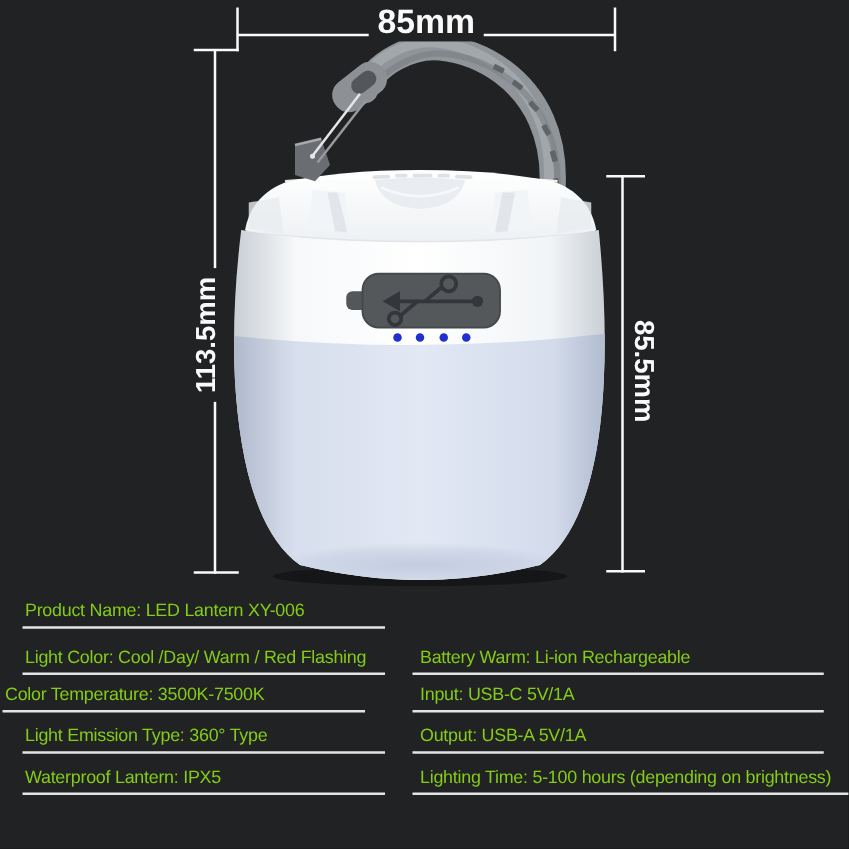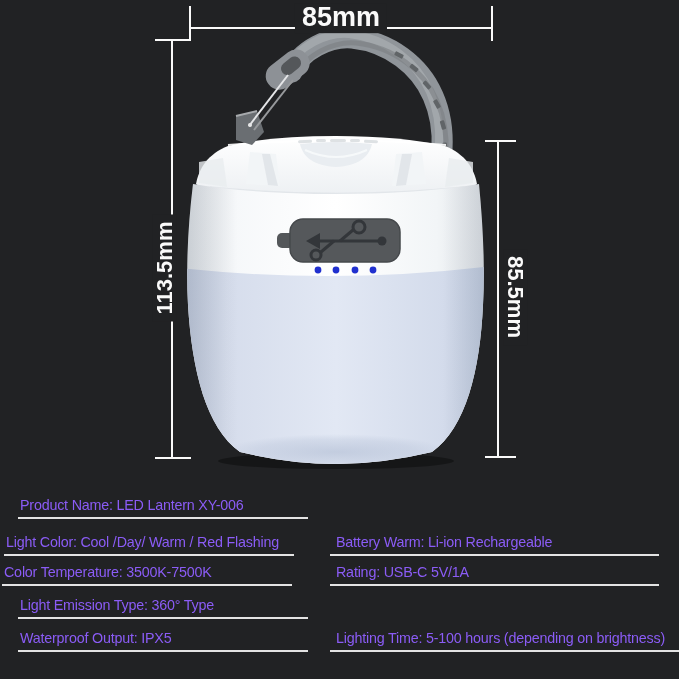--- a/index.html
+++ b/index.html
@@ -18,24 +18,23 @@
     transform:translate(-50%,-50%);
   }
   .dim-label.top{font-size:27px;}
   .dim-label.side{font-size:22px;}
   .dim-label.rot-ccw{transform:translate(-50%,-50%) rotate(-90deg);}
   .dim-label.rot-cw{transform:translate(-50%,-50%) rotate(90deg);}
   
   .spec-row{
     position:absolute;height:30px;
     border-bottom:2px solid #e3e3e3;
-    color:#8b5cf6;font-size:14.3px;letter-spacing:-0.2px;
+    color:#84cc16;font-size:14.3px;letter-spacing:-0.2px;
     display:flex;align-items:flex-end;padding:0 0 4px 2px;
     white-space:nowrap;
-    margin-top:16px;
   }
   .spec-row.rcol{padding-left:6px;}
 </style>
 </head>
 <body>
 
 <div class="stage">
 
   <svg width="679" height="679" viewBox="0 0 679 679">
     <defs>
@@ -173,22 +172,23 @@
   <div class="dim" style="left:155px;top:39px;width:36px;height:2px;"></div>
   <div class="dim" style="left:155px;top:457px;width:36px;height:2px;"></div>
   <div class="dim-label side rot-ccw" style="left:165px;top:268px;">113.5mm</div>
 
   <div class="dim" style="left:497px;top:141px;width:2px;height:317px;"></div>
   <div class="dim" style="left:485px;top:140px;width:31px;height:2px;"></div>
   <div class="dim" style="left:485px;top:456px;width:31px;height:2px;"></div>
   <div class="dim-label side rot-cw" style="left:515px;top:297px;">85.5mm</div>
 
   <div class="spec-row" style="left:18px;top:473px;width:290px;">Product Name: LED Lantern XY-006</div>
-  <div class="spec-row" style="left:4px;top:510px;width:290px;">Light Color: Cool /Day/ Warm / Red Flashing</div>
+  <div class="spec-row" style="left:18px;top:510px;width:290px;">Light Color: Cool /Day/ Warm / Red Flashing</div>
   <div class="spec-row" style="left:2px;top:540px;width:290px;">Color Temperature: 3500K-7500K</div>
   <div class="spec-row" style="left:18px;top:573px;width:290px;text-align:right;">Light Emission Type: 360° Type</div>
-  <div class="spec-row" style="left:18px;top:606px;width:290px;">Waterproof Output: IPX5</div>
+  <div class="spec-row" style="left:18px;top:606px;width:290px;">Waterproof Lantern: IPX5</div>
 
   <div class="spec-row rcol" style="left:330px;top:510px;width:329px;">Battery Warm: Li-ion Rechargeable</div>
-  <div class="spec-row rcol" style="left:330px;top:540px;width:329px;">Rating: USB-C 5V/1A</div>
+  <div class="spec-row rcol" style="left:330px;top:540px;width:329px;">Input: USB-C 5V/1A</div>
+  <div class="spec-row rcol" style="left:330px;top:573px;width:329px;">Output: USB-A 5V/1A</div>
   <div class="spec-row rcol" style="left:330px;top:606px;width:349px;">Lighting Time: 5-100 hours (depending on brightness)</div>
 
 </div>
 
 </body></html>

